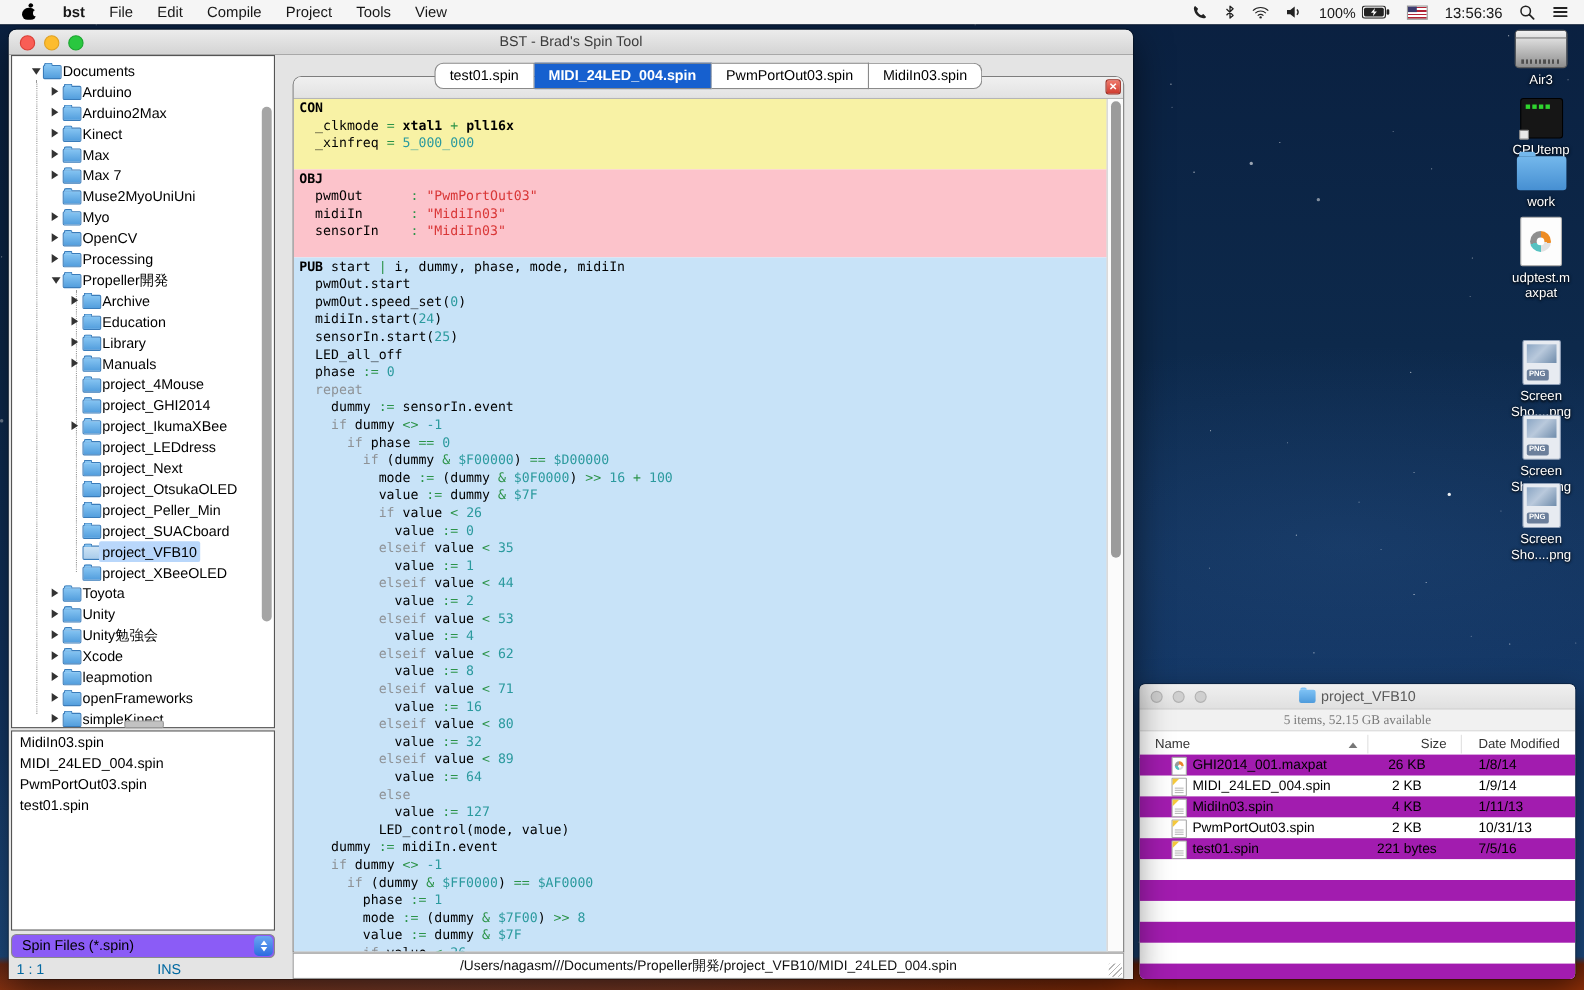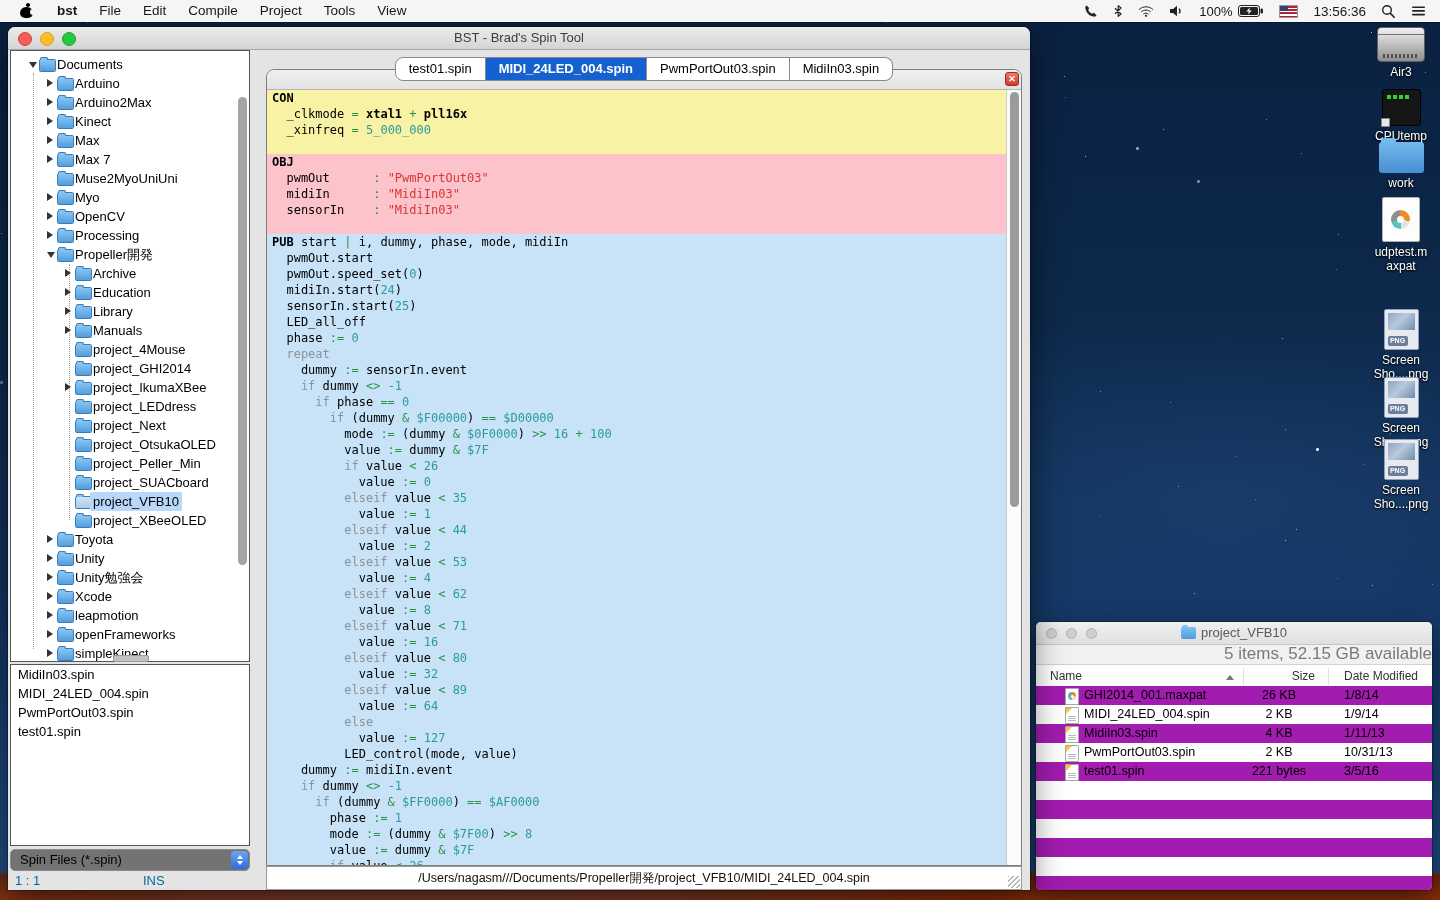--- a/index.html
+++ b/index.html
@@ -57,21 +57,21 @@
     border:1px solid #3a7cba;border-bottom:none;border-radius:2px 2px 0 0;}
   .tlabel{position:absolute;top:0;white-space:nowrap;padding:0 3px;border-radius:2px;}
   .trow.sel .tlabel{background:#b9d7fb;}
   .trow.sel .tfolder{background:linear-gradient(#cfe4f5,#a9cceb);}
   #tree-scroll{position:absolute;right:1px;top:4px;width:11px;height:602px;}
   #tree-thumb{position:absolute;left:1px;top:42px;width:9px;height:468px;background:#a5a5a5;border-radius:5px;}
   #splitter{position:absolute;left:105px;top:605px;width:34px;height:5px;background:#c2c2c2;border-radius:2px;border:1px solid #9a9a9a;}
   #file-panel{position:absolute;left:2px;top:614px;width:240px;height:182px;background:#fff;
     border:1px solid #555;box-sizing:border-box;overflow:hidden;}
   .flitem{height:19px;line-height:19px;font-size:13px;padding-left:7px;white-space:nowrap;}
-  #filter{position:absolute;left:2px;top:799px;width:240px;height:22px;background:#737373;border:1px solid #8a8a8a;
+  #filter{position:absolute;left:2px;top:799px;width:240px;height:22px;background:#8b5cf6;border:1px solid #8a8a8a;
     border-radius:5px;box-sizing:border-box;font-size:13px;line-height:20px;}
   #filter .ftext{padding-left:9px;}
   #filter .stepper{position:absolute;right:1px;top:1px;width:17px;height:18px;border-radius:4px;
     background:linear-gradient(#6aa6f2,#2d6ce0);display:flex;flex-direction:column;align-items:center;justify-content:center;gap:2px;}
   .stepper .up{width:0;height:0;border-left:3.5px solid transparent;border-right:3.5px solid transparent;border-bottom:4px solid #fff;}
   .stepper .dn{width:0;height:0;border-left:3.5px solid transparent;border-right:3.5px solid transparent;border-top:4px solid #fff;}
   #side-status{position:absolute;left:0;top:823px;width:250px;height:18px;font-size:13px;color:#0369a1;}
   #cursor-pos{position:absolute;left:7px;}
   #ins-mode{position:absolute;left:135px;}
 
@@ -110,21 +110,21 @@
   
   #finder{position:absolute;left:1036px;top:622px;width:396px;height:268px;border-radius:5px;
     overflow:hidden;background:#fff;box-shadow:0 10px 28px rgba(0,0,0,.5),0 0 0 1px rgba(0,0,0,.25);z-index:9;}
   #finder .titlebar{position:relative;height:22px;background:linear-gradient(#f0f0f0,#e0e0e0);
     border-bottom:1px solid #c6c6c6;text-align:center;font-size:13px;line-height:22px;color:#5a5a5a;}
   #finder .tl{position:absolute;top:5.5px;width:11px;height:11px;border-radius:50%;background:#cfcfcf;border:0.5px solid #b2b2b2;box-sizing:border-box;}
   #finder .title-inner{display:inline-flex;align-items:center;gap:5px;}
   .mini-folder{width:15px;height:12px;background:linear-gradient(#7ec2f5,#4e9bdc);border-radius:2px;position:relative;display:inline-block;}
   .mini-folder::before{content:"";position:absolute;top:-2px;left:1px;width:6px;height:2px;background:#7ec2f5;border-radius:2px 2px 0 0;}
   #finder-status{height:19px;background:#f1f1f1;border-bottom:1px solid #d2d2d2;
-    text-align:right;font-size:17px;line-height:18px;color:#7a7a7a;}
+    text-align:center;font-size:12px;line-height:18px;color:#7a7a7a;font-family:Liberation Serif, serif;}
   #finder-cols{position:relative;height:23px;background:#fff;border-bottom:1px solid #d8d8d8;font-size:12px;color:#333;}
   #col-name{position:absolute;left:14px;top:0;line-height:23px;}
   #col-size{position:absolute;left:207px;width:72px;top:0;line-height:23px;text-align:right;}
   #col-date{position:absolute;left:308px;top:0;line-height:23px;}
   .colsep{position:absolute;top:3px;bottom:3px;width:1px;background:#e0e0e0;}
   #sort-caret{position:absolute;left:190px;top:10px;width:0;height:0;
     border-left:4px solid transparent;border-right:4px solid transparent;border-bottom:5px solid #777;}
   #finder-rows{position:absolute;left:0;top:64px;right:0;bottom:0;}
   .frow{position:absolute;left:0;width:100%;height:19px;font-size:12.5px;line-height:19px;color:#000;}
   .frow.alt{background:#a21caf;}
@@ -550,21 +550,21 @@
         <div class="frow" style="top: 57px;">
           <span class="ficon spin"></span>
           <span class="fname">PwmPortOut03.spin</span>
           <span class="fsize">2 KB</span>
           <span class="fdate">10/31/13</span>
         </div>
         <div class="frow alt" style="top: 76px;">
           <span class="ficon spin"></span>
           <span class="fname">test01.spin</span>
           <span class="fsize">221 bytes</span>
-          <span class="fdate">3/5/16</span>
+          <span class="fdate">7/5/16</span>
         </div>
         <div class="frow" style="top: 95px;"></div>
         <div class="frow alt" style="top: 114px;"></div>
         <div class="frow" style="top: 133px;"></div>
         <div class="frow alt" style="top: 152px;"></div>
         <div class="frow" style="top: 171px;"></div>
         <div class="frow alt" style="top: 190px;"></div>
       </div>
   </div>
 

